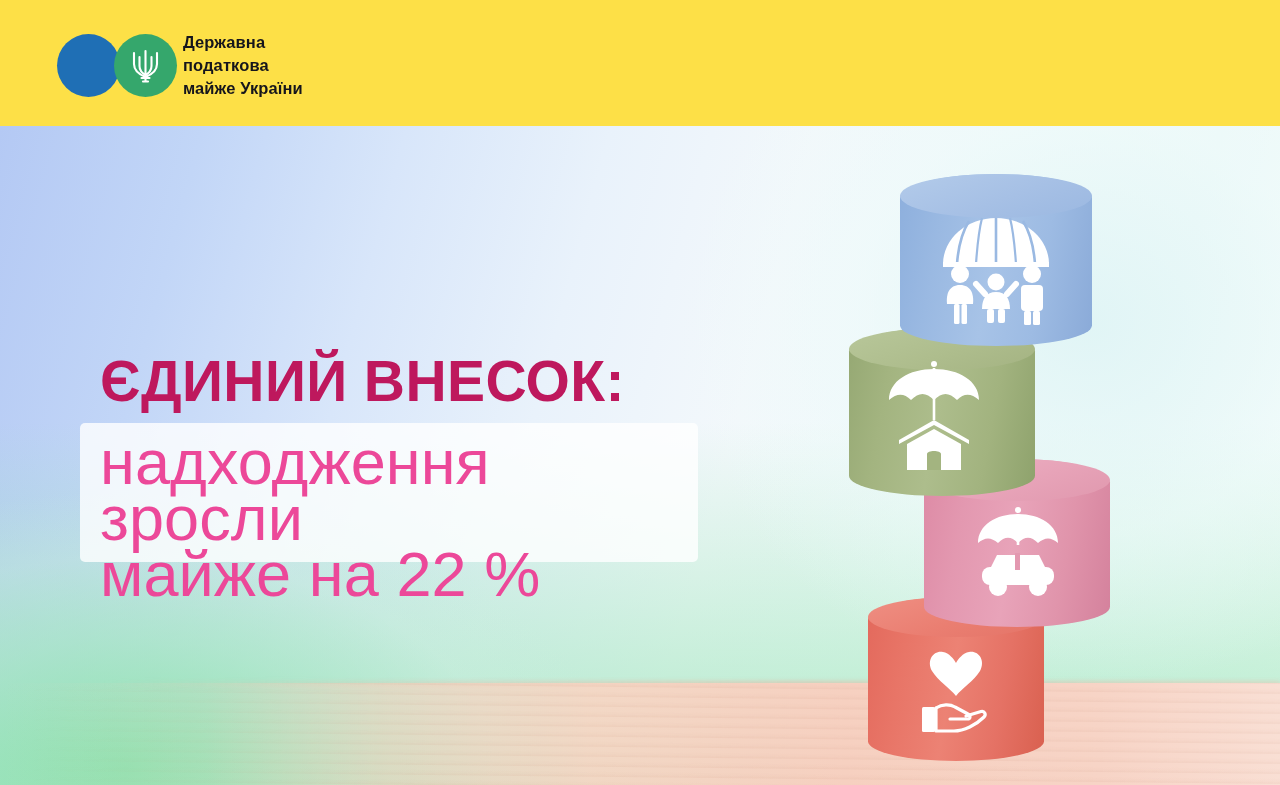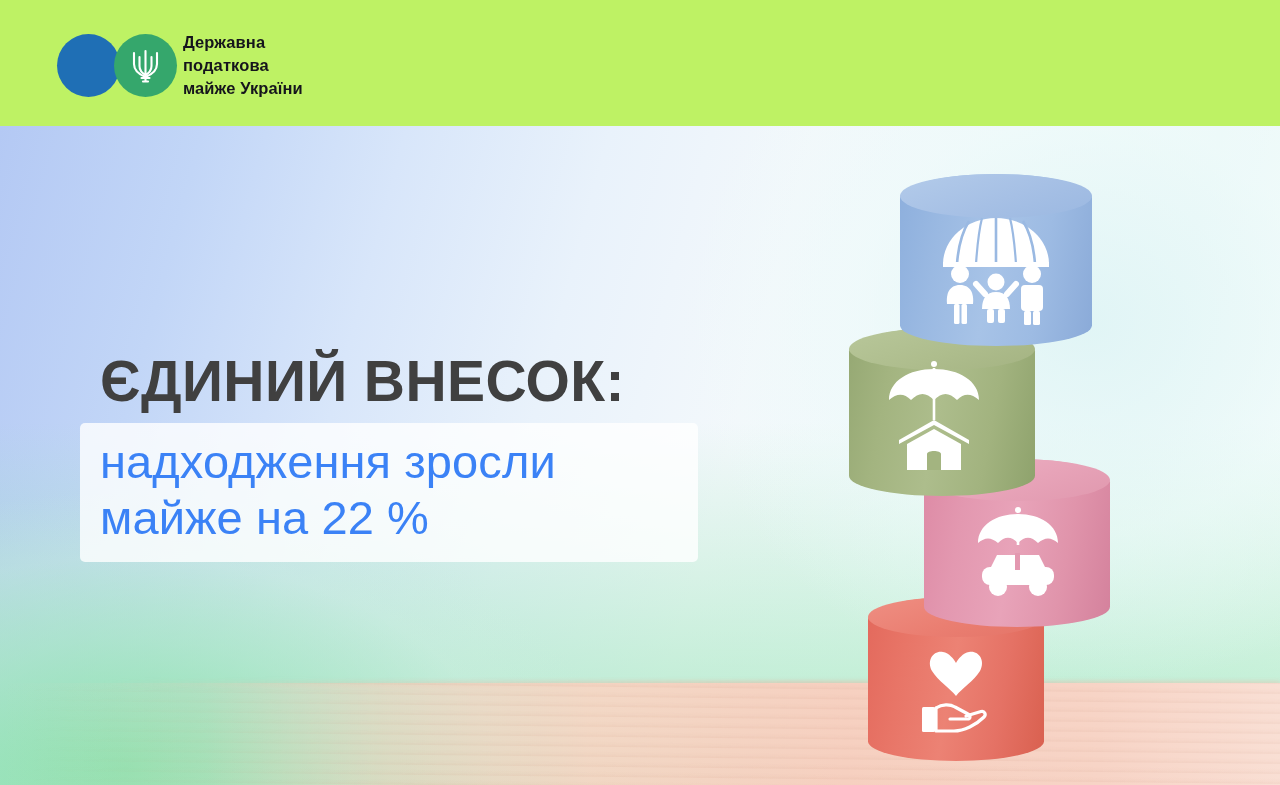--- a/index.html
+++ b/index.html
@@ -16,21 +16,21 @@
     height: 785px;
     background: #ffffff;
     overflow: hidden;
   }
 
   
   .header-band {
     position: absolute;
     left: 0; top: 0;
     width: 1280px; height: 126px;
-    background: #bef264;
+    background: #fde047;
     z-index: 40;
   }
   .logo-wrap {
     position: absolute;
     left: 57px; top: 31px;
     display: flex;
     align-items: center;
   }
   .logo-marks {
     position: relative;
@@ -144,40 +144,40 @@
     filter: blur(2px);
   }
 
   
   .headline {
     position: absolute;
     left: 100px; top: 348px;
     font-size: 57px;
     font-weight: bold;
     letter-spacing: 0.4px;
-    color: #404040;
+    color: #be185d;
     white-space: nowrap;
     z-index: 20;
   }
   .subtitle-box {
     position: absolute;
     left: 80px; top: 423px;
     width: 618px; height: 139px;
     background: rgba(255,255,255,0.80);
     border-radius: 5px;
     z-index: 20;
   }
   .subtitle-text {
     position: absolute;
     left: 100px; top: 434px;
     width: 590px;
-    font-size: 47px;
+    font-size: 63px;
     font-weight: normal;
     line-height: 56px;
-    color: #3b82f6;
+    color: #ec4899;
     letter-spacing: 0.1px;
     white-space: pre-line;
     z-index: 21;
   }
 
   
   .stack { position: absolute; left: 0; top: 0; width: 1280px; height: 785px; z-index: 10; }
 
   .cyl { position: absolute; }
   .cyl .body {

